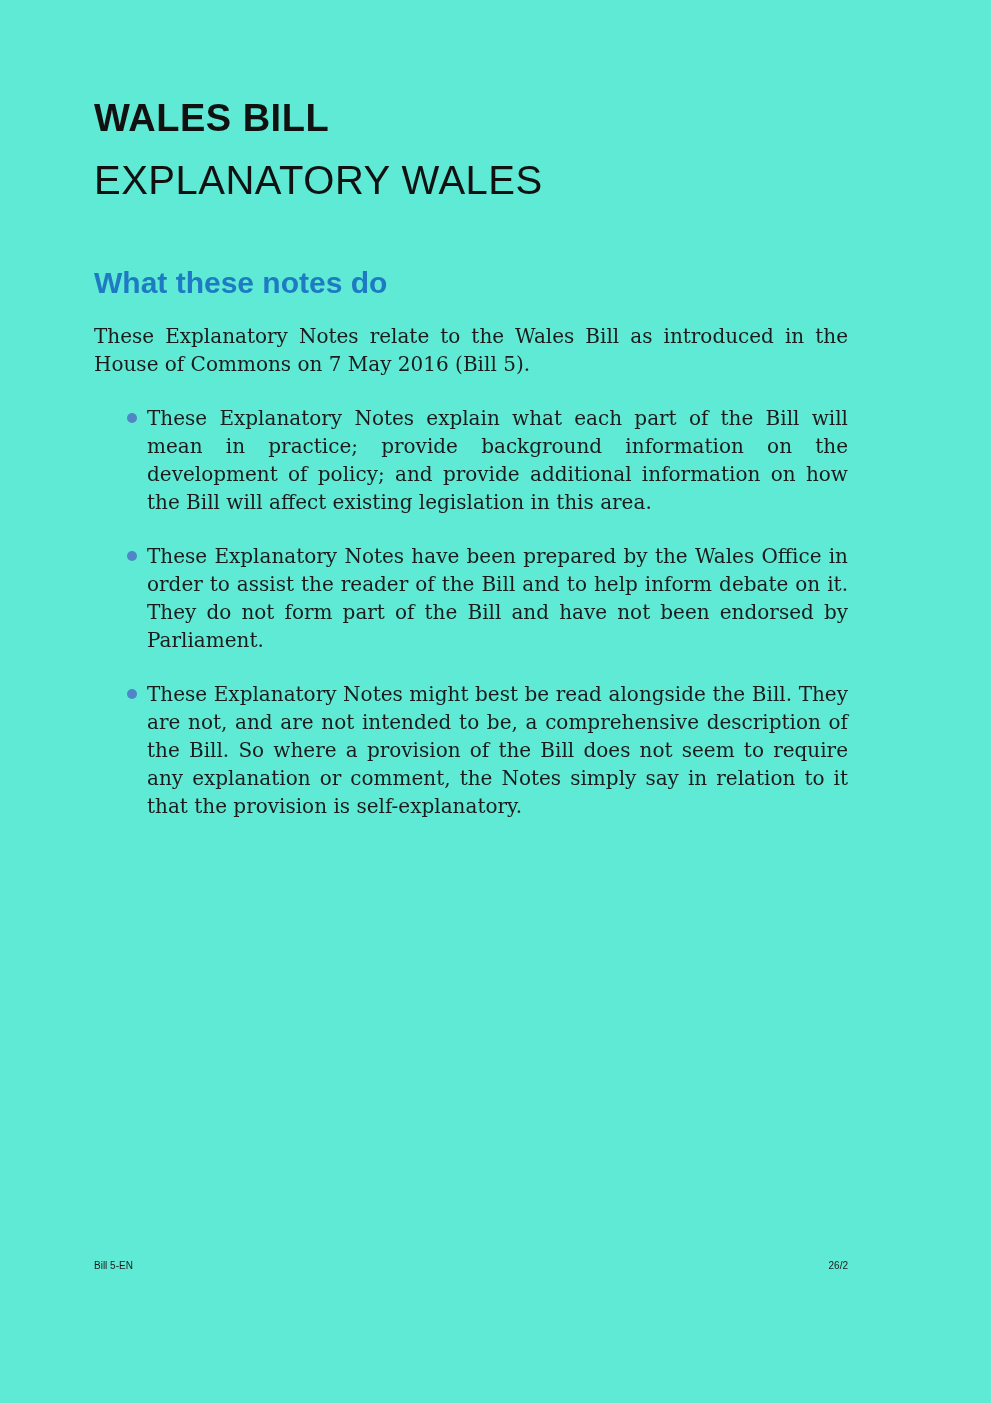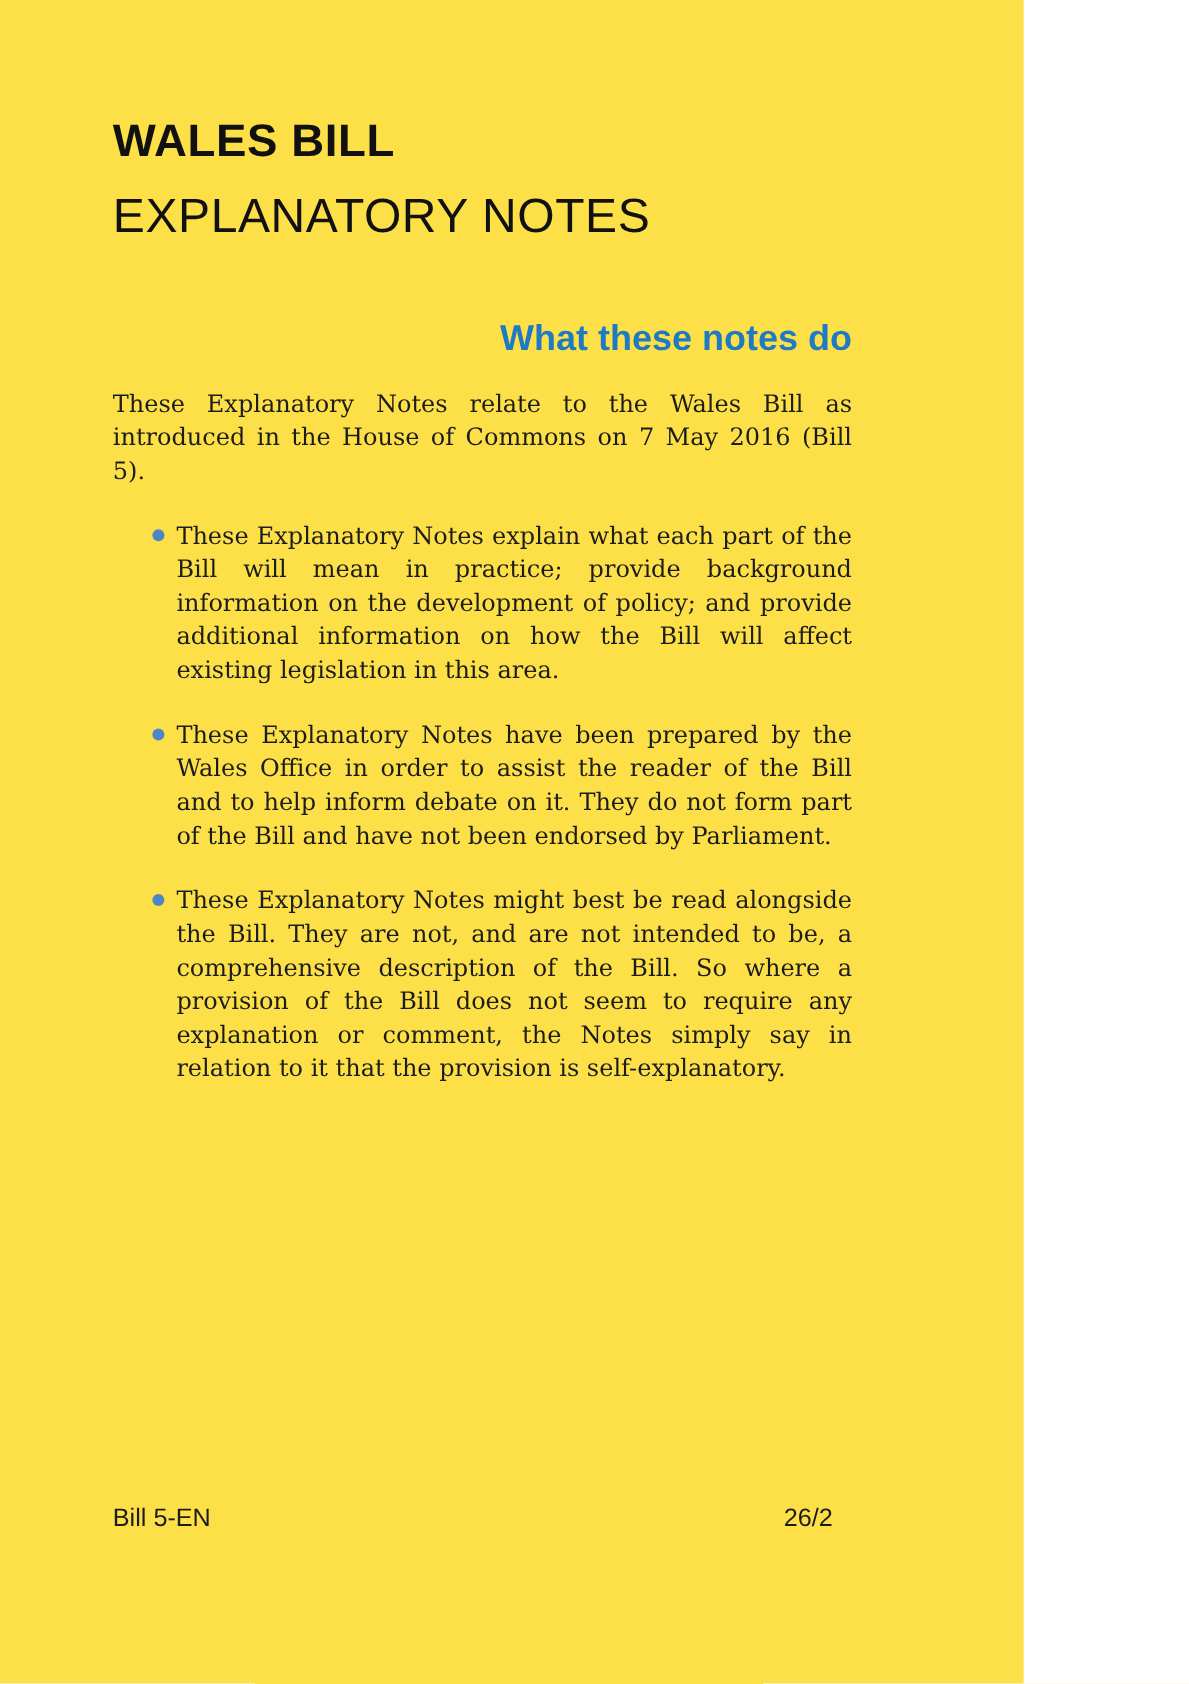--- a/index.html
+++ b/index.html
@@ -1,21 +1,21 @@
 <!DOCTYPE html>
 <html style="--heading-blue: #1f7ac4; --bullet-blue: #4f86c6;"><head>
 <meta charset="utf-8">
 <style>
   * { margin: 0; padding: 0; box-sizing: border-box; }
   html, body { background: #ffffff; }
   .page {
     position: relative;
-    width: 853px;
+    width: 991px;
     height: 1403px;
-    background: #fde047;
+    background: #5eead4;
     font-family: "DejaVu Serif", serif;
     color: #1c1c1c;
     overflow: hidden;
   }
   .content {
     padding: 0 143px 0 94px;
   }
   .doc-title {
     margin-top: 96px;
     font-family: "Liberation Sans", sans-serif;
@@ -34,21 +34,20 @@
     color: #111111;
     letter-spacing: 0.5px;
   }
   .section-heading {
     margin-top: 62px;
     font-family: "Liberation Sans", sans-serif;
     font-size: 30px;
     line-height: 36px;
     font-weight: 700;
     color: var(--heading-blue, #1f7ac4);
-    text-align: right;
   }
   .intro {
     margin-top: 21px;
     font-size: 20px;
     line-height: 28px;
     text-align: justify;
   }
   .bullet-list {
     list-style: none;
     margin-top: 26px;
@@ -66,39 +65,39 @@
     left: 33px;
     top: 9px;
     width: 10px;
     height: 10px;
     border-radius: 50%;
     background: var(--bullet-blue, #4f86c6);
   }
   .page-footer {
     position: absolute;
     left: 94px;
-    right: 159px;
+    right: 143px;
     top: 1256px;
     display: flex;
     justify-content: space-between;
     font-family: "Liberation Sans", sans-serif;
-    font-size: 21px;
+    font-size: 10px;
     line-height: 20px;
     color: #1c1c1c;
   }
 </style>
 </head>
 <body>
 
 <div class="page">
   <div class="content">
 
     <h1 class="doc-title">WALES BILL</h1>
 
-    <h2 class="doc-subtitle">EXPLANATORY NOTES</h2>
+    <h2 class="doc-subtitle">EXPLANATORY WALES</h2>
 
     <h3 class="section-heading">What these notes do</h3>
 
     <p class="intro">These Explanatory Notes relate to the Wales Bill as introduced in the House of Commons on 7 May 2016 (Bill 5).</p>
 
     <ul class="bullet-list">
       <li class="bullet-item">
         <span class="bullet-marker"></span>
         <span>These Explanatory Notes explain what each part of the Bill will mean in practice; provide background information on the development of policy; and provide additional information on how the Bill will affect existing legislation in this area.</span>
       </li>

